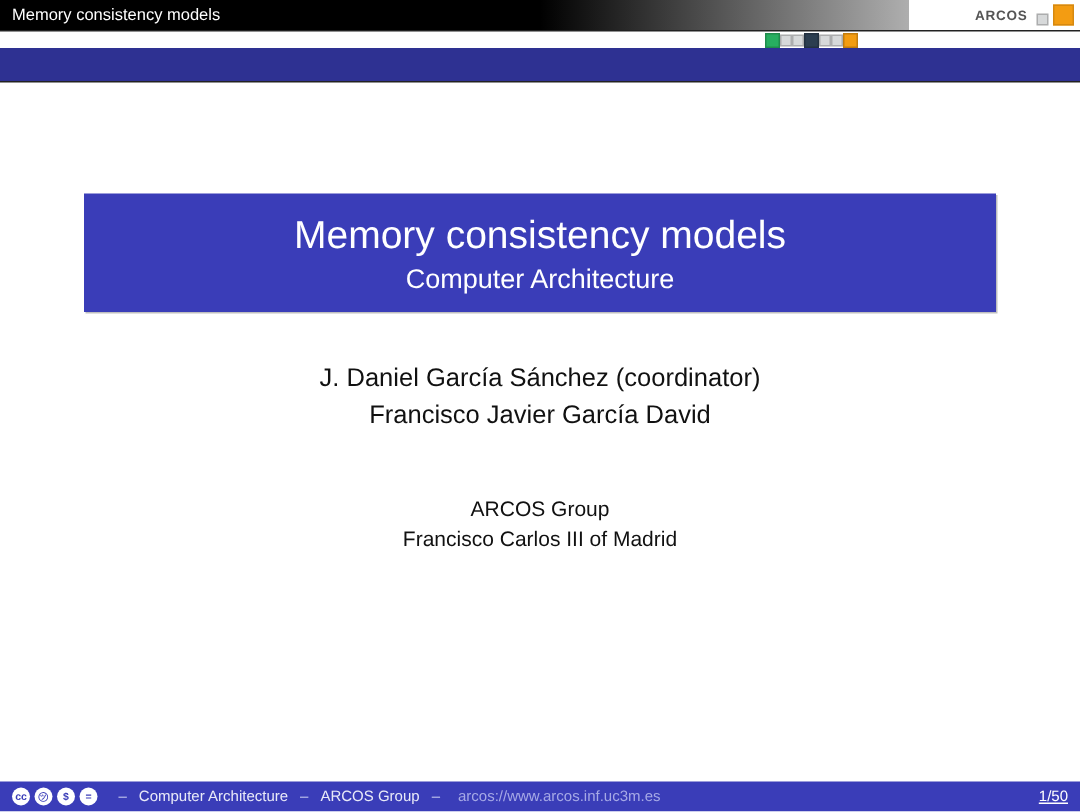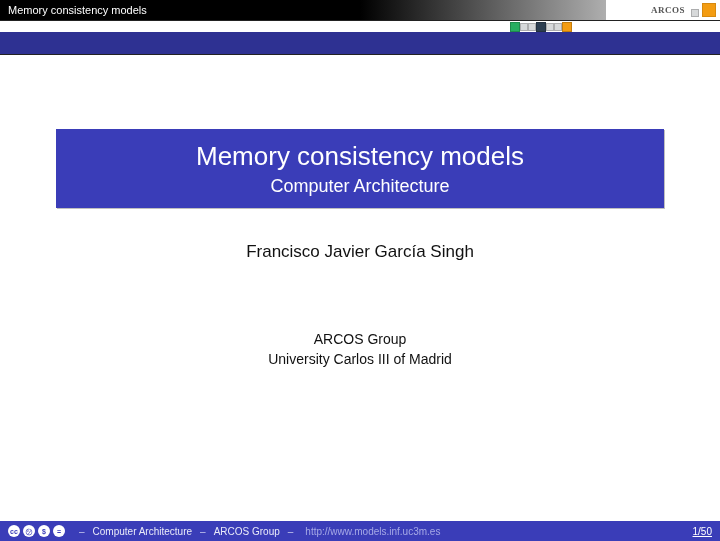--- a/index.html
+++ b/index.html
@@ -7,21 +7,21 @@
   .page { position: relative; width: 576px; height: 541px; background: #fff; }
 
   
   .topbar { position: absolute; top: 0; left: 0; width: 720px; height: 20px;
             background: linear-gradient(90deg, #000 0%, #000 50%, #fff 100%);
             color: #fff; display: flex; align-items: center; justify-content: space-between;
             padding-left: 8px; }
   .topbar .topbar-title { font-size: 11px; }
   .logo-wrap { height: 100%; background: #fff; display: flex; align-items: center; padding-right: 4px; }
   .logo { width: 110px; height: 100%; display: flex; align-items: center; gap: 2px; justify-content: flex-end; }
-  .logo-text { font-size: 9px; font-weight: bold; letter-spacing: 0.5px; color: #555; font-family: Liberation Serif, serif; margin-right: 4px; }
+  .logo-text { font-size: 9px; font-weight: bold; letter-spacing: 0.5px; color: #555; font-family: Liberation Sans, sans-serif; margin-right: 4px; }
   .cubes-row { display: flex; align-items: flex-end; gap: 1px; }
   .cube { width: 10px; height: 10px; display: inline-block; border: 1px solid rgba(0,0,0,0.2); position: relative; }
   .cube.small { width: 8px; height: 8px; }
   .orange-big { width: 14px; height: 14px; background: #f39c12; border-color: #d68910; margin-left: 2px; }
   .green { background: #27ae60; }
   .gray  { background: #d7d9da; }
   .navy  { background: #2c3e50; }
   .orange { background: #f39c12; }
 
   
@@ -88,38 +88,39 @@
   <div class="hairline-dark h1"></div>
   <div class="nav-strip"></div>
   <div class="hairline-dark h2"></div>
 
   <div class="title-block">
     <div class="title-main">Memory consistency models</div>
     <div class="title-sub">Computer Architecture</div>
   </div>
 
   <div class="authors">
-    <div class="author-line">Francisco Javier García Singh</div>
+    <div class="author-line">J. Daniel García Sánchez (coordinator)</div>
+    <div class="author-line">Francisco Javier García David</div>
   </div>
 
   <div class="affil">
     <div class="aff-line">ARCOS Group</div>
-    <div class="aff-line">University Carlos III of Madrid</div>
+    <div class="aff-line">Francisco Carlos III of Madrid</div>
   </div>
 
   <div class="footer">
     <span class="cc-badge">
       <span class="cc-circle">cc</span>
       <span class="cc-circle">㋡</span>
       <span class="cc-circle">$</span>
       <span class="cc-circle">=</span>
     </span>
     <span class="sep">–</span>
     <span>Computer Architecture</span>
     <span class="sep">–</span>
     <span>ARCOS Group</span>
     <span class="sep">–</span>
-    <span class="url">http://www.models.inf.uc3m.es</span>
+    <span class="url">arcos://www.arcos.inf.uc3m.es</span>
     <span class="spacer"></span>
     <span class="pagenum">1/50</span>
   </div>
 
 </div>
 
 </body></html>

